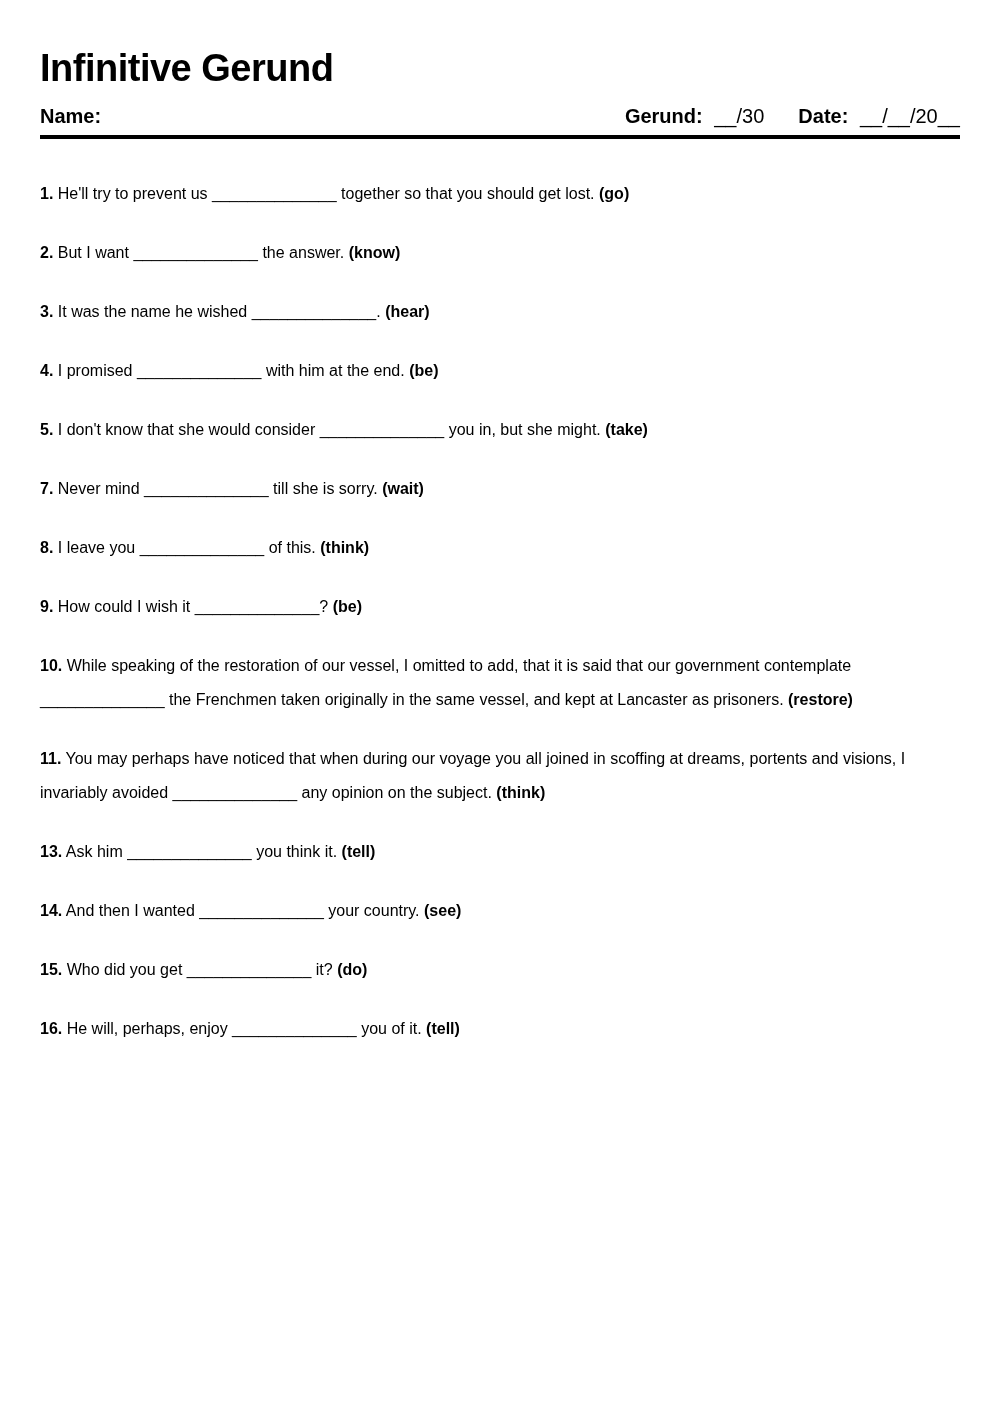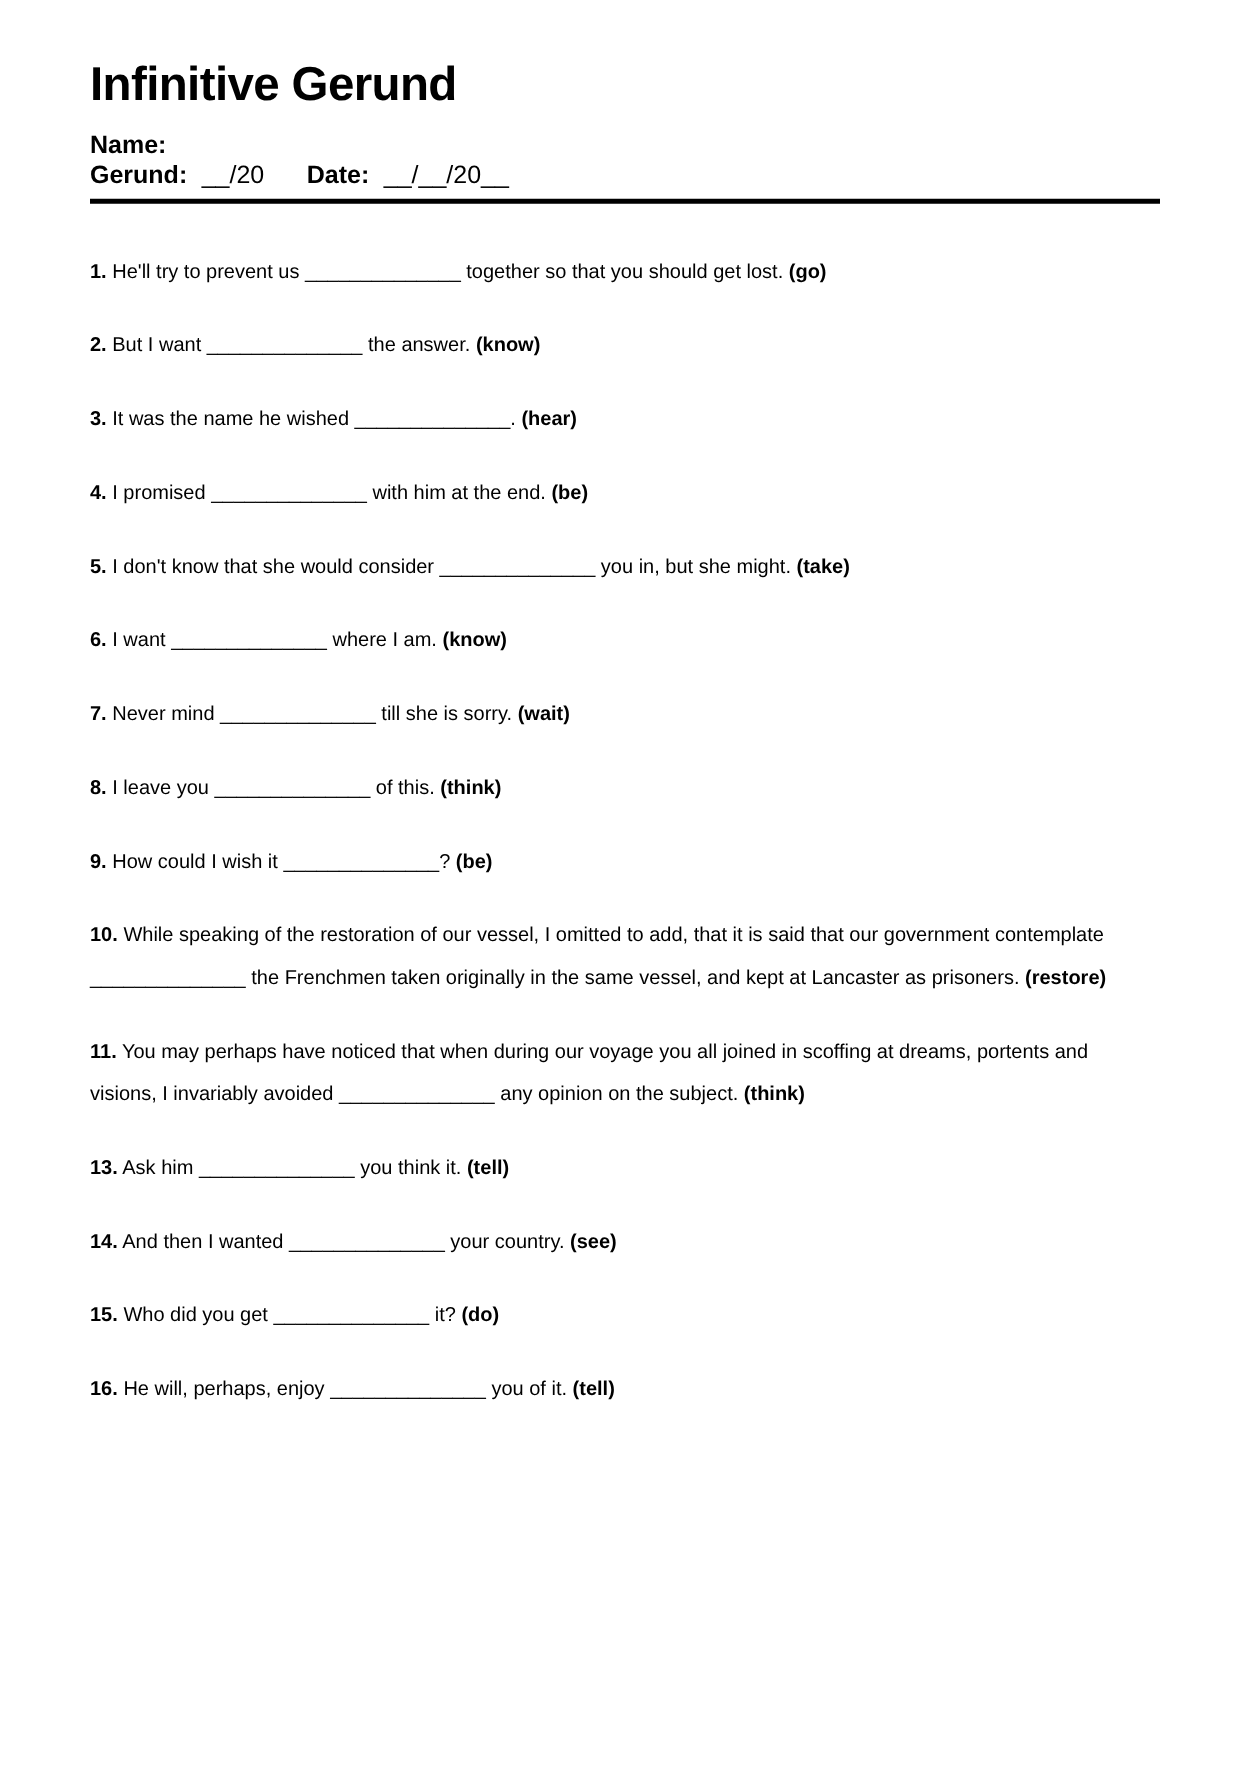--- a/index.html
+++ b/index.html
@@ -6,37 +6,36 @@
   html, body { margin: 0; padding: 0; }
   body {
     font-family: "Liberation Sans", sans-serif;
     color: #000;
     background: #fff;
   }
   .page {
     width: 1000px;
     height: 1414px;
     background: #ffffff;
-    padding: 0 72px;
+    padding: 0 40px;
     overflow: hidden;
   }
   .title {
     font-size: 38px;
     font-weight: 700;
     letter-spacing: -0.5px;
     margin: 46px 0 14px 0;
     line-height: 44px;
   }
   .name-row {
     display: flex;
     justify-content: space-between;
     align-items: baseline;
     font-size: 20px;
     line-height: 24px;
-    flex-direction: column;
   }
   .header-right {
     display: flex;
     align-items: baseline;
   }
   .lbl { font-weight: 700; }
   .fill { font-weight: 400; margin-left: 6px; }
   .date-group { margin-left: 34px; }
   .rule {
     border: none;
@@ -57,38 +56,37 @@
 
 <div class="page">
 
   <h1 class="title">Infinitive Gerund</h1>
 
   <div class="name-row">
     <span class="lbl">Name:</span>
     <div class="header-right">
       <span class="result-group">
         <span class="lbl">Gerund:</span>
-        <span class="fill">__/20</span>
+        <span class="fill">__/30</span>
       </span>
       <span class="date-group">
         <span class="lbl">Date:</span>
         <span class="fill">__/__/20__</span>
       </span>
     </div>
   </div>
 
   <hr class="rule">
 
   <div class="questions" id="questions">
       <p class="question"><strong class="qnum">1.</strong> <span>He'll try to prevent us ______________ together so that you should get lost.</span> <strong class="verb">(go)</strong></p>
       <p class="question"><strong class="qnum">2.</strong> <span>But I want ______________ the answer.</span> <strong class="verb">(know)</strong></p>
       <p class="question"><strong class="qnum">3.</strong> <span>It was the name he wished ______________.</span> <strong class="verb">(hear)</strong></p>
       <p class="question"><strong class="qnum">4.</strong> <span>I promised ______________ with him at the end.</span> <strong class="verb">(be)</strong></p>
       <p class="question"><strong class="qnum">5.</strong> <span>I don't know that she would consider ______________ you in, but she might.</span> <strong class="verb">(take)</strong></p>
-      <p class="question"><strong class="qnum">6.</strong> <span>I want ______________ where I am.</span> <strong class="verb">(know)</strong></p>
       <p class="question"><strong class="qnum">7.</strong> <span>Never mind ______________ till she is sorry.</span> <strong class="verb">(wait)</strong></p>
       <p class="question"><strong class="qnum">8.</strong> <span>I leave you ______________ of this.</span> <strong class="verb">(think)</strong></p>
       <p class="question"><strong class="qnum">9.</strong> <span>How could I wish it ______________?</span> <strong class="verb">(be)</strong></p>
       <p class="question"><strong class="qnum">10.</strong> <span>While speaking of the restoration of our vessel, I omitted to add, that it is said that our government contemplate ______________ the Frenchmen taken originally in the same vessel, and kept at Lancaster as prisoners.</span> <strong class="verb">(restore)</strong></p>
       <p class="question"><strong class="qnum">11.</strong> <span>You may perhaps have noticed that when during our voyage you all joined in scoffing at dreams, portents and visions, I invariably avoided ______________ any opinion on the subject.</span> <strong class="verb">(think)</strong></p>
       <p class="question"><strong class="qnum">13.</strong> <span>Ask him ______________ you think it.</span> <strong class="verb">(tell)</strong></p>
       <p class="question"><strong class="qnum">14.</strong> <span>And then I wanted ______________ your country.</span> <strong class="verb">(see)</strong></p>
       <p class="question"><strong class="qnum">15.</strong> <span>Who did you get ______________ it?</span> <strong class="verb">(do)</strong></p>
       <p class="question"><strong class="qnum">16.</strong> <span>He will, perhaps, enjoy ______________ you of it.</span> <strong class="verb">(tell)</strong></p>
     </div>

